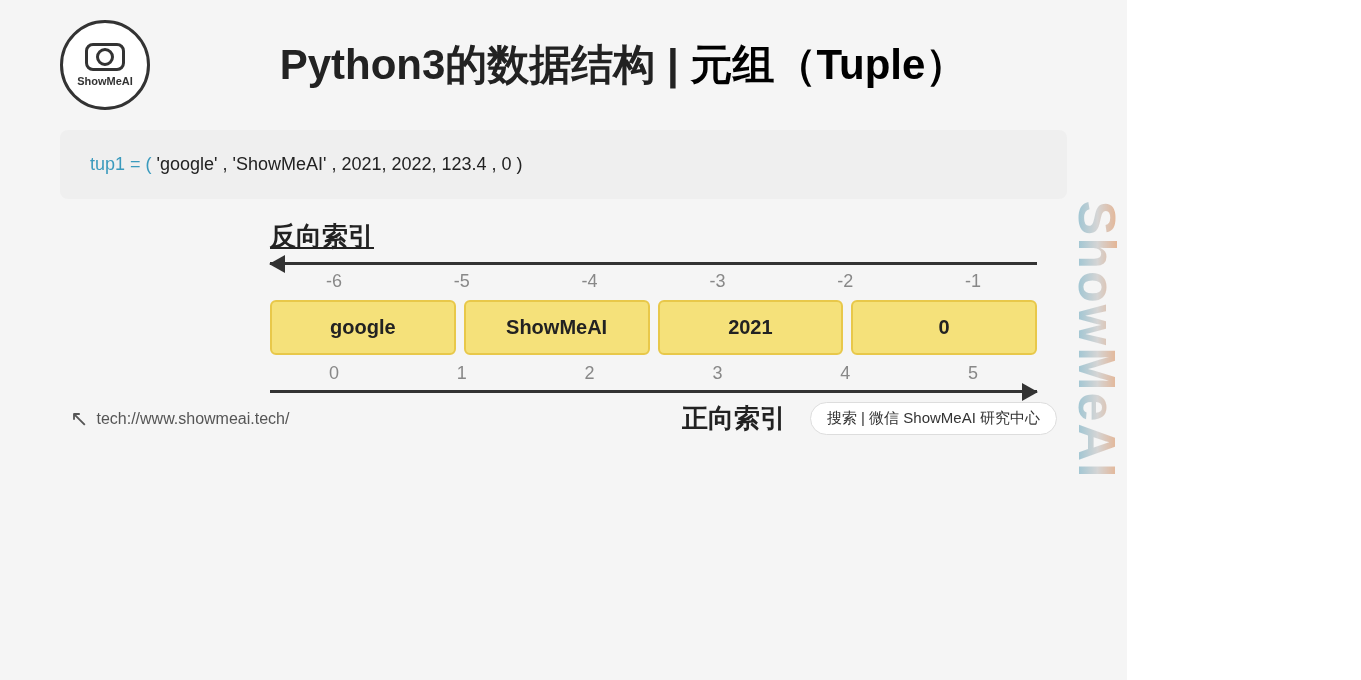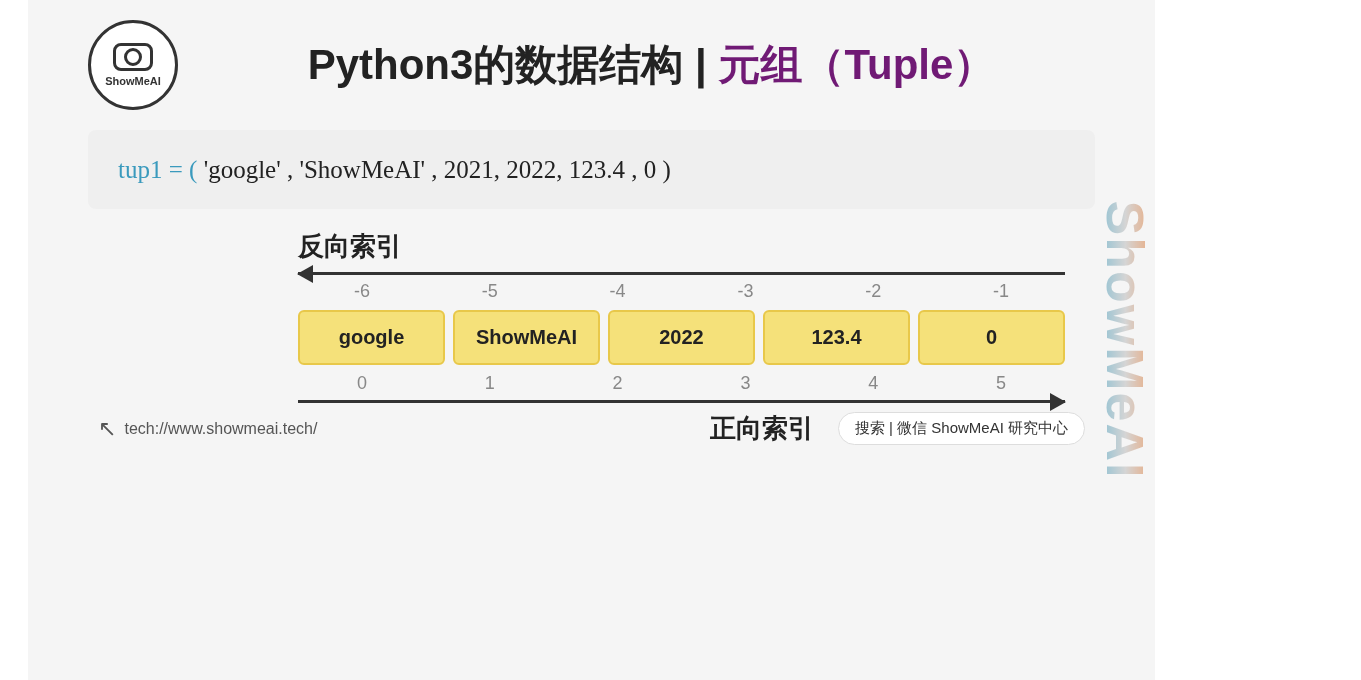--- a/index.html
+++ b/index.html
@@ -13,21 +13,20 @@
     }
 
     .page-container {
       width: 1127px;
       height: 680px;
       background: #f5f5f5;
       position: relative;
       display: flex;
       flex-direction: column;
       padding: 20px 60px 20px 60px;
-      margin-left: 28px;
     }
 
     
     .header {
       display: flex;
       align-items: center;
       margin-bottom: 20px;
     }
 
     .logo-circle {
@@ -73,31 +72,31 @@
 
     .page-title {
       font-size: 42px;
       font-weight: bold;
       color: #222;
       flex: 1;
       text-align: center;
     }
 
     .title-highlight {
-      color: #701a75;
+      color: #000000;
     }
 
     
     .code-block {
       background: #efefef;
       border-radius: 8px;
       padding: 22px 30px;
       margin-bottom: 20px;
-      font-family: Liberation Serif, serif;
-      font-size: 25px;
+      font-family: Liberation Sans, sans-serif;
+      font-size: 18px;
       color: #222;
       line-height: 1.4;
     }
 
     .code-tup {
       color: #3a9abd;
     }
 
     
     .diagram-section {
@@ -105,20 +104,21 @@
       position: relative;
       padding: 0 10px;
     }
 
     .reverse-label {
       font-size: 26px;
       font-weight: bold;
       color: #222;
       margin-bottom: 8px;
       margin-left: 200px;
+      text-decoration: underline;
     }
 
     
     .arrow-row {
       display: flex;
       align-items: center;
       margin-bottom: 6px;
       position: relative;
       margin-left: 200px;
       margin-right: 20px;
@@ -325,22 +325,21 @@
       <div class="index-cell">-5</div>
       <div class="index-cell">-4</div>
       <div class="index-cell">-3</div>
       <div class="index-cell">-2</div>
       <div class="index-cell">-1</div>
     </div>
 
     <div class="tuple-row">
       <div class="tuple-item">google</div>
       <div class="tuple-item">ShowMeAI</div>
-      <div class="tuple-item">2022</div>
-      <div class="tuple-item">123.4</div>
+      <div class="tuple-item">2021</div>
       <div class="tuple-item">0</div>
     </div>
 
     <div class="fwd-index-row">
       <div class="fwd-index-cell">0</div>
       <div class="fwd-index-cell">1</div>
       <div class="fwd-index-cell">2</div>
       <div class="fwd-index-cell">3</div>
       <div class="fwd-index-cell">4</div>
       <div class="fwd-index-cell">5</div>

